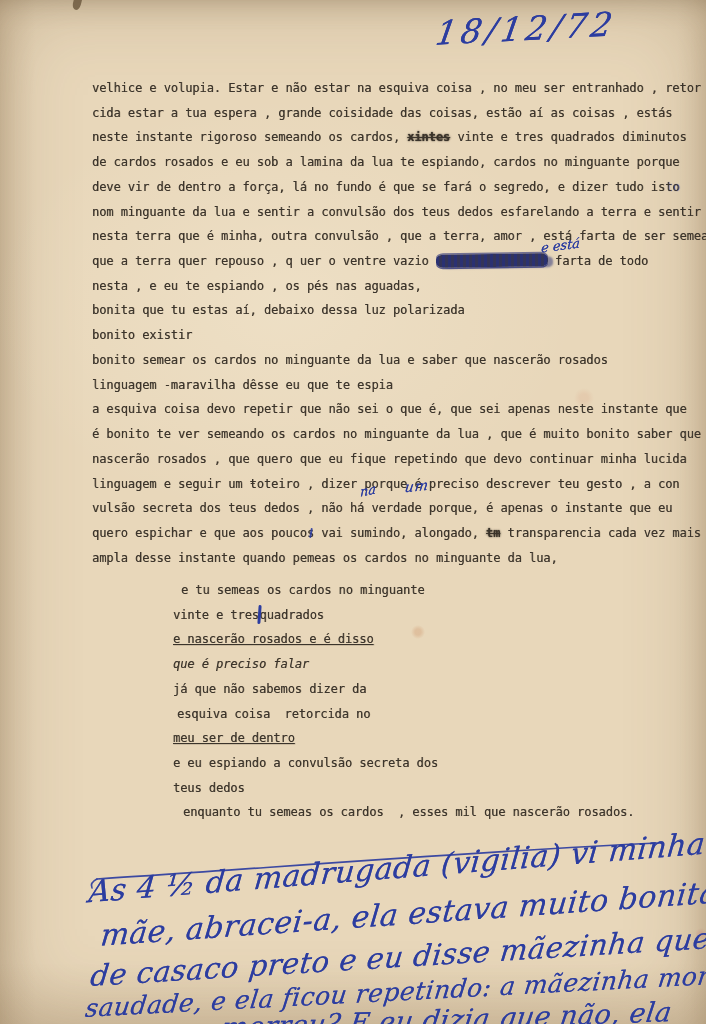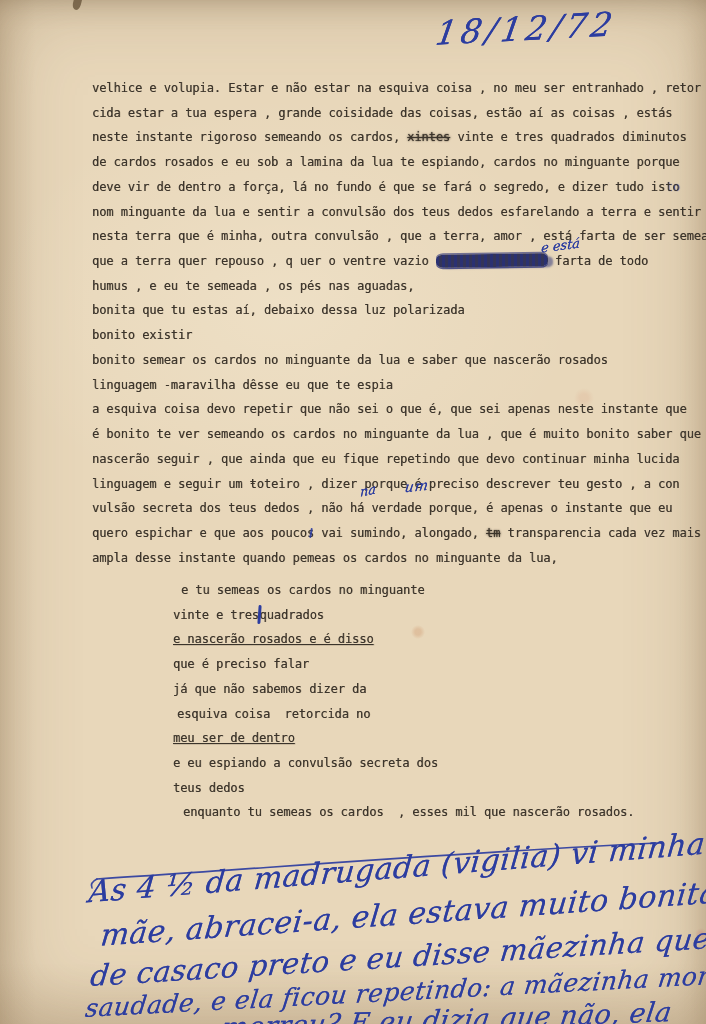--- a/index.html
+++ b/index.html
@@ -28,21 +28,21 @@
   }
   
   .typed{position:absolute;left:68px;top:76px;width:642px;margin-left:24px;}
   .stanza{position:absolute;left:69px;top:578px;width:600px;}
   .typed-line,.stanza-line{
     height:24.72px;line-height:24.72px;white-space:pre;
     font-size:12px;letter-spacing:-0.06px;color:var(--ink,#3b342b);
     text-shadow:.4px .3px .6px rgba(59,48,35,.55);
   }
   .seg-plain{}
-  .seg-strike{font-weight:normal;text-decoration:line-through;text-shadow:0 0 1.6px rgba(45,38,28,.95);}
+  .seg-strike{font-weight:bold;text-decoration:line-through;text-shadow:0 0 1.6px rgba(45,38,28,.95);}
   .seg-bluefix{text-shadow:.6px .2px .8px rgba(43,61,160,.95);}
   .seg-scribble{
     display:inline-block;width:112px;height:13px;vertical-align:-2px;
     background:
       repeating-linear-gradient(92deg, rgba(32,40,110,.95) 0 3px, rgba(20,24,70,.85) 3px 6px);
     border-radius:7px/5px;transform:rotate(-.8deg);
     box-shadow:0 1.5px 0 rgba(34,42,115,.7), 0 -1.5px 0 rgba(34,42,115,.6), 6px 2px 2px -1px rgba(34,42,115,.5);
   }
   .seg-insbar{
     display:inline-block;width:2.5px;height:19px;vertical-align:-5px;margin:0 -1px;
@@ -78,38 +78,38 @@
 
   <div class="typed">
       <div class="typed-line"><span class="seg-plain">velhice e volupia. Estar e não estar na esquiva coisa , no meu ser entranhado , retor</span></div>
       <div class="typed-line"><span class="seg-plain">cida estar a tua espera , grande coisidade das coisas, estão aí as coisas , estás</span></div>
       <div class="typed-line"><span class="seg-plain">neste instante rigoroso semeando os cardos, </span><span class="seg-strike">xintes</span><span class="seg-plain"> vinte e tres quadrados diminutos</span></div>
       <div class="typed-line"><span class="seg-plain">de cardos rosados e eu sob a lamina da lua te espiando, cardos no minguante porque</span></div>
       <div class="typed-line"><span class="seg-plain">deve vir de dentro a força, lá no fundo é que se fará o segredo, e dizer tudo is</span><span class="seg-bluefix">to</span></div>
       <div class="typed-line"><span class="seg-plain">nom minguante da lua e sentir a convulsão dos teus dedos esfarelando a terra e sentir</span></div>
       <div class="typed-line"><span class="seg-plain">nesta terra que é minha, outra convulsão , que a terra, amor , está farta de ser semeada</span></div>
       <div class="typed-line"><span class="seg-plain">que a terra quer repouso , q uer o ventre vazio </span><span class="seg-scribble"></span><span class="seg-plain"> farta de todo</span></div>
-      <div class="typed-line"><span class="seg-plain">humus , e eu te semeada , os pés nas aguadas,</span></div>
+      <div class="typed-line"><span class="seg-plain">nesta , e eu te espiando , os pés nas aguadas,</span></div>
       <div class="typed-line"><span class="seg-plain">bonita que tu estas aí, debaixo dessa luz polarizada</span></div>
       <div class="typed-line"><span class="seg-plain">bonito existir</span></div>
       <div class="typed-line"><span class="seg-plain">bonito semear os cardos no minguante da lua e saber que nascerão rosados</span></div>
       <div class="typed-line"><span class="seg-plain">linguagem -maravilha dêsse eu que te espia</span></div>
       <div class="typed-line"><span class="seg-plain">a esquiva coisa devo repetir que não sei o que é, que sei apenas neste instante que</span></div>
       <div class="typed-line"><span class="seg-plain">é bonito te ver semeando os cardos no minguante da lua , que é muito bonito saber que</span></div>
-      <div class="typed-line"><span class="seg-plain">nascerão seguir , que ainda que eu fique repetindo que devo continuar minha lucida</span></div>
+      <div class="typed-line"><span class="seg-plain">nascerão rosados , que quero que eu fique repetindo que devo continuar minha lucida</span></div>
       <div class="typed-line"><span class="seg-plain">linguagem e seguir um ŧoteiro , dizer porque é preciso descrever teu gesto , a con</span></div>
       <div class="typed-line"><span class="seg-plain">vulsão secreta dos teus dedos , não há verdade porque, é apenas o instante que eu</span></div>
       <div class="typed-line"><span class="seg-plain">quero espichar e que aos poucos vai sumindo, alongado, </span><span class="seg-strike">tm</span><span class="seg-plain"> transparencia cada vez mais</span></div>
       <div class="typed-line"><span class="seg-plain">ampla desse instante quando pemeas os cardos no minguante da lua,</span></div>
     </div>
   <div class="stanza">
       <div class="stanza-line" style="padding-left: 112px;"><span class="seg-plain">e tu semeas os cardos no minguante</span></div>
       <div class="stanza-line" style="padding-left: 104px;"><span class="seg-plain">vinte e tres</span><span class="seg-insbar"></span><span class="seg-plain">quadrados</span></div>
       <div class="stanza-line" style="padding-left: 104px; text-decoration: underline;"><span class="seg-plain">e nascerão rosados e é disso</span></div>
-      <div class="stanza-line" style="padding-left: 104px;"><span class="seg-plain">que é preciso falar</span></div>
+      <div class="stanza-line" style="padding-left: 104px; font-style: italic;"><span class="seg-plain">que é preciso falar</span></div>
       <div class="stanza-line" style="padding-left: 104px;"><span class="seg-plain">já que não sabemos dizer da</span></div>
       <div class="stanza-line" style="padding-left: 108px;"><span class="seg-plain">esquiva coisa  retorcida no</span></div>
       <div class="stanza-line" style="padding-left: 104px; text-decoration: underline;"><span class="seg-plain">meu ser de dentro</span></div>
       <div class="stanza-line" style="padding-left: 104px;"><span class="seg-plain">e eu espiando a convulsão secreta dos</span></div>
       <div class="stanza-line" style="padding-left: 104px;"><span class="seg-plain">teus dedos</span></div>
       <div class="stanza-line" style="padding-left: 114px;"><span class="seg-plain">enquanto tu semeas os cardos  , esses mil que nascerão rosados.</span></div>
     </div>
 
   <span class="hw-note note-esta">e está</span>
   <span class="hw-note note-na">na</span>

